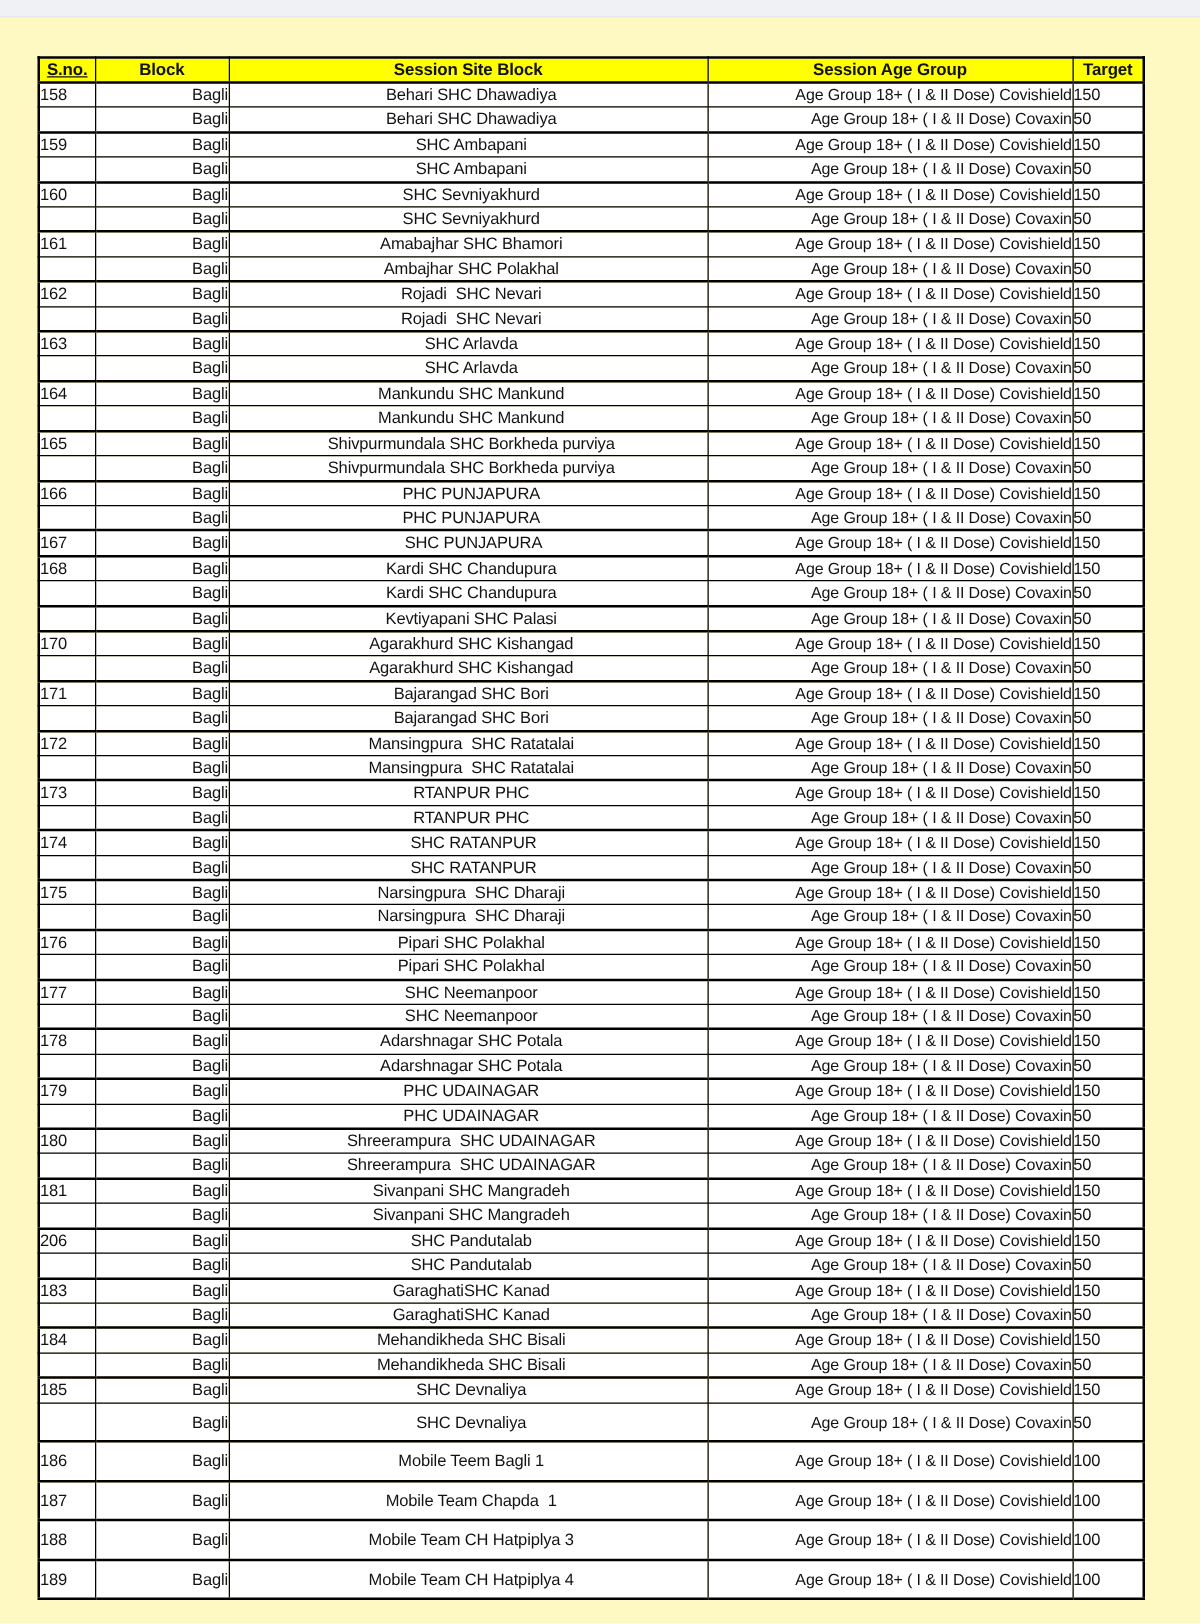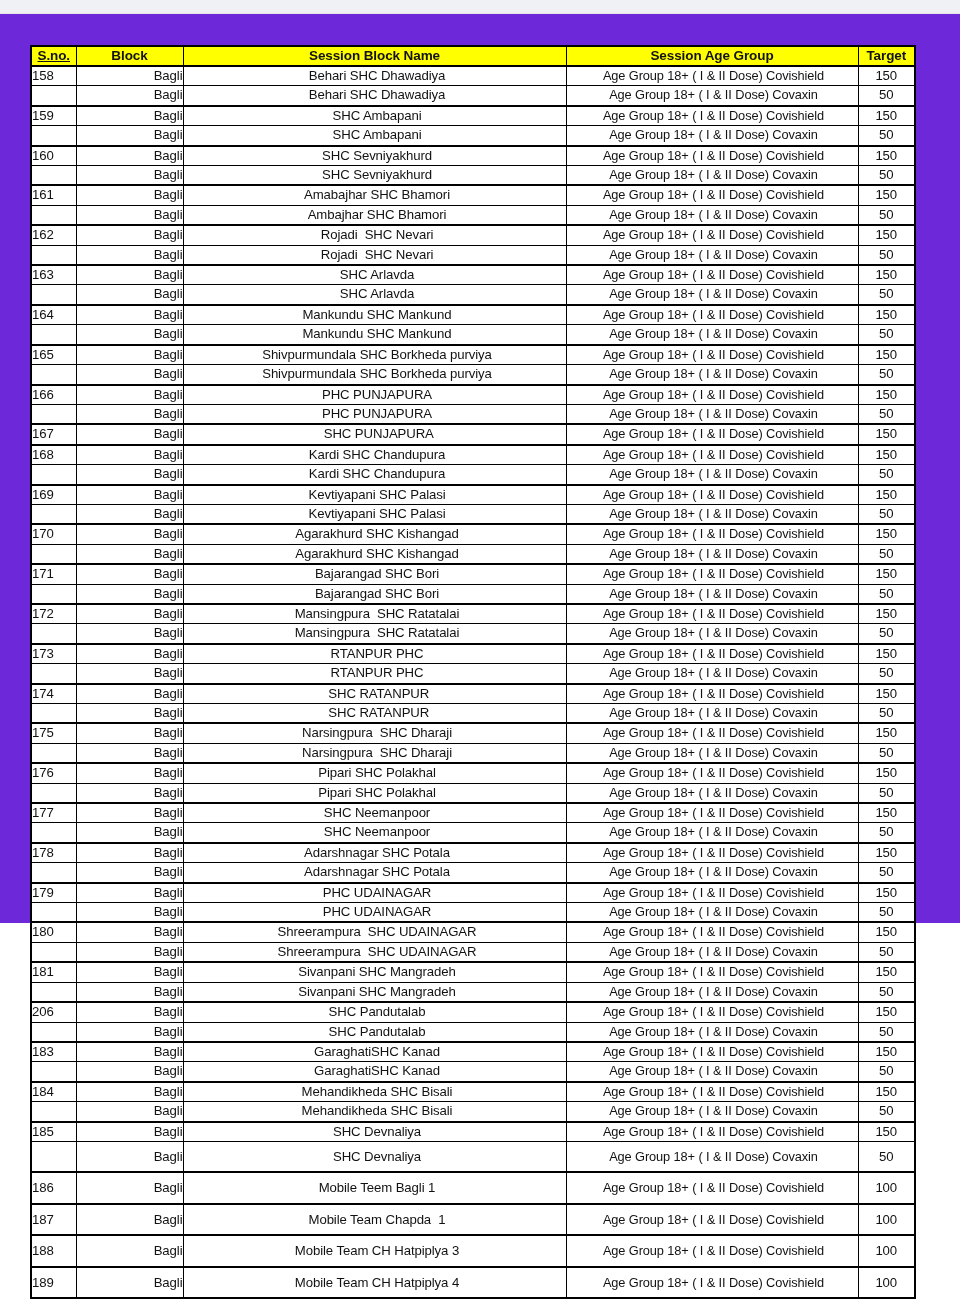--- a/index.html
+++ b/index.html
@@ -8,22 +8,22 @@
     background: #ffffff;
     width: 960px;
     height: 1299px;
     font-family: "Liberation Sans", sans-serif;
     color: #121212;
     overflow: hidden;
   }
   .page {
     position: relative;
     width: 960px;
-    height: 923px;
-    background: #6d28d9;
+    height: 1299px;
+    background: #fef9c3;
   }
   .top-strip {
     position: absolute;
     left: 0; top: 0;
     width: 960px;
     height: 13px;
     background: var(--top-strip, #f0f1f4);
     border-bottom: 1px solid #e4e5e8;
   }
   .table-wrap {
@@ -68,22 +68,22 @@
     line-height: 18.4px;
     padding: 0;
     white-space: pre;
     overflow: hidden;
     color: #121212;
     background: #ffffff;
   }
   td.c-sno    { text-align: left; }
   td.c-block  { text-align: right; padding-left: 4px; }
   td.c-site   { text-align: center; padding-left: 5px; }
-  td.c-age    { text-align: center; padding-left: 3px; font-size: 12.8px; }
-  td.c-target { text-align: center; }
+  td.c-age    { text-align: right; padding-left: 3px; font-size: 12.8px; }
+  td.c-target { }
 
   tr.group-end td { border-bottom-width: 2px; }
   tr.tall td { height: 29.5px; line-height: 29.5px; }
 </style>
 </head>
 <body>
 
 <div class="page">
   <div class="top-strip"></div>
 
@@ -93,21 +93,21 @@
         <col class="w-sno">
         <col class="w-block">
         <col class="w-site">
         <col class="w-age">
         <col class="w-target">
       </colgroup>
       <thead>
         <tr>
           <th class="u">S.no.</th>
           <th>Block</th>
-          <th>Session Block Name</th>
+          <th>Session Site Block</th>
           <th>Session Age Group</th>
           <th>Target</th>
         </tr>
       </thead>
       <tbody id="table-body">
           <tr>
             <td class="c-sno">158</td>
             <td class="c-block">Bagli</td>
             <td class="c-site">Behari SHC Dhawadiya</td>
             <td class="c-age">Age Group 18+ ( I &amp; II Dose) Covishield</td>
@@ -151,21 +151,21 @@
           <tr>
             <td class="c-sno">161</td>
             <td class="c-block">Bagli</td>
             <td class="c-site">Amabajhar SHC Bhamori</td>
             <td class="c-age">Age Group 18+ ( I &amp; II Dose) Covishield</td>
             <td class="c-target">150</td>
           </tr>
           <tr class="group-end">
             <td class="c-sno"></td>
             <td class="c-block">Bagli</td>
-            <td class="c-site">Ambajhar SHC Bhamori</td>
+            <td class="c-site">Ambajhar SHC Polakhal</td>
             <td class="c-age">Age Group 18+ ( I &amp; II Dose) Covaxin</td>
             <td class="c-target">50</td>
           </tr>
           <tr>
             <td class="c-sno">162</td>
             <td class="c-block">Bagli</td>
             <td class="c-site">Rojadi  SHC Nevari</td>
             <td class="c-age">Age Group 18+ ( I &amp; II Dose) Covishield</td>
             <td class="c-target">150</td>
           </tr>
@@ -245,27 +245,20 @@
             <td class="c-site">Kardi SHC Chandupura</td>
             <td class="c-age">Age Group 18+ ( I &amp; II Dose) Covishield</td>
             <td class="c-target">150</td>
           </tr>
           <tr class="group-end">
             <td class="c-sno"></td>
             <td class="c-block">Bagli</td>
             <td class="c-site">Kardi SHC Chandupura</td>
             <td class="c-age">Age Group 18+ ( I &amp; II Dose) Covaxin</td>
             <td class="c-target">50</td>
-          </tr>
-          <tr>
-            <td class="c-sno">169</td>
-            <td class="c-block">Bagli</td>
-            <td class="c-site">Kevtiyapani SHC Palasi</td>
-            <td class="c-age">Age Group 18+ ( I &amp; II Dose) Covishield</td>
-            <td class="c-target">150</td>
           </tr>
           <tr class="group-end">
             <td class="c-sno"></td>
             <td class="c-block">Bagli</td>
             <td class="c-site">Kevtiyapani SHC Palasi</td>
             <td class="c-age">Age Group 18+ ( I &amp; II Dose) Covaxin</td>
             <td class="c-target">50</td>
           </tr>
           <tr>
             <td class="c-sno">170</td>

